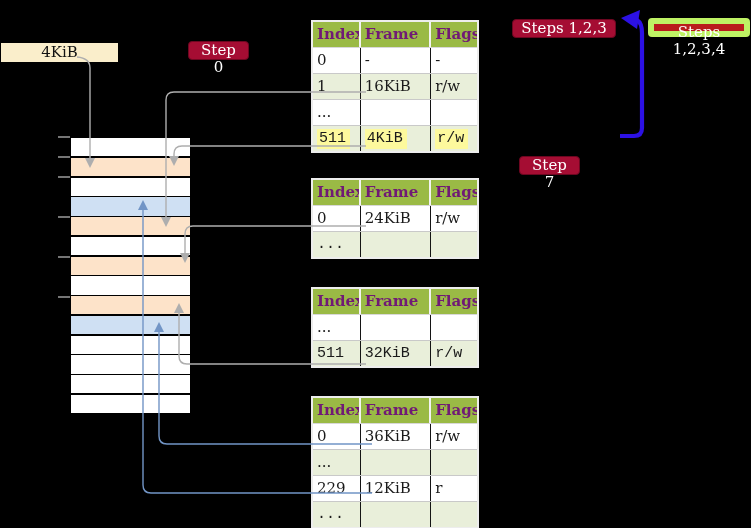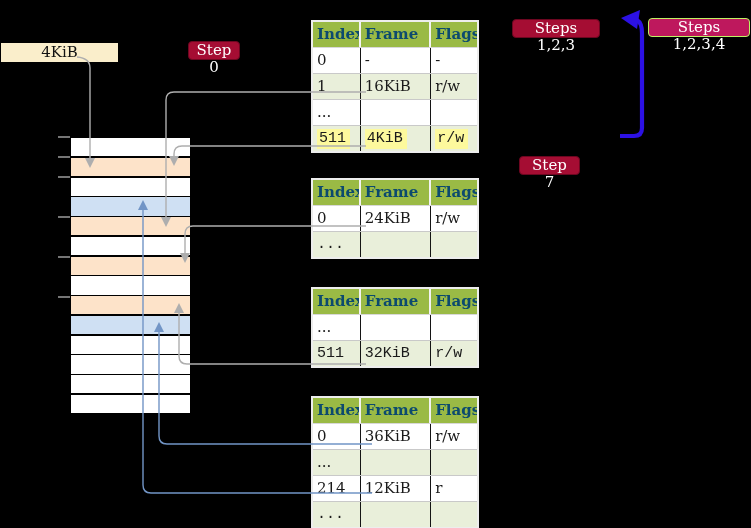--- a/index.html
+++ b/index.html
@@ -4,42 +4,42 @@
 <style>
   html,body{margin:0;padding:0;background:#000;}
   .canvas{position:relative;width:751px;height:528px;background:#000;overflow:hidden;
           font-family:"DejaVu Serif","Liberation Serif",serif;}
   
   .cream-label{position:absolute;left:1px;top:43px;width:117px;height:19px;background:#faeecb;
                color:#111;font-size:15px;line-height:19px;text-align:center;}
   .badge{position:absolute;height:19px;line-height:17px;font-size:15px;color:#fff;
          text-align:center;border-radius:4px;box-sizing:border-box;padding:0 6px;}
   .badge.red{background:#a50d33;border:1px solid #6d0620;}
-  .badge.blue{background:#be185d;border:1px solid #bef264;}
-  #badge-step0{left:188px;top:41px;width:52px;}
-  #badge-steps123{left:512px;top:19px;width:88px;}
+  .badge.blue{background:#b91c1c;border:6px solid #bef264;}
+  #badge-step0{left:188px;top:41px;width:61px;}
+  #badge-steps123{left:512px;top:19px;width:104px;}
   #badge-steps1234{left:648px;top:18px;width:102px;}
   #badge-step4{left:519px;top:156px;width:61px;}
   
   .mrow{position:absolute;left:71px;width:119px;height:18.3px;}
   .fill-white{background:#ffffff;}
   .fill-orange{background:#fde3c9;}
   .fill-blue{background:#cfe0f3;}
   .tick{position:absolute;left:58px;width:12px;height:2px;background:#757575;}
   
   .ptable{position:absolute;left:311px;width:168px;border:2px solid #ededed;box-sizing:border-box;
           background:#fff;}
   .trow{display:flex;height:25px;border-bottom:1px solid #c9c9c9;}
   .trow:last-child{border-bottom:none;font-family:Liberation Mono, monospace;}
   .trow.hd{border-bottom:1px solid #d8d8d8;}
   .cell{box-sizing:border-box;height:25px;line-height:25px;padding-left:4px;font-size:15px;
         color:#1a1a1a;overflow:hidden;white-space:nowrap;}
   .c1{width:54px;} .c2{width:80px;} .c3{width:52px;}
   .trow .c1,.trow .c2{border-right:1px solid #141414;}
-  .hd .cell{background:#9aba45;color:#0c4a6e;font-weight:bold;}
+  .hd .cell{background:#9aba45;color:#701a75;font-weight:bold;}
   .hd .c1,.hd .c2{border-right:2px solid #f3f3f3;}
   .rw-white .cell{background:#ffffff;}
   .rw-green .cell{background:#e9efda;}
   .hl{background:#fdf99d;padding:1px 4px 2px 2px;}
   
   .overlay{position:absolute;left:0;top:0;pointer-events:none;}
 </style>
 </head>
 <body>
 
@@ -148,21 +148,21 @@
       <div class="cell c1">0</div>
       <div class="cell c2">36KiB</div>
       <div class="cell c3">r/w</div>
     </div>
     <div class="trow rw-green">
       <div class="cell c1">...</div>
       <div class="cell c2"></div>
       <div class="cell c3"></div>
     </div>
     <div class="trow rw-white">
-      <div class="cell c1">214</div>
+      <div class="cell c1">229</div>
       <div class="cell c2">12KiB</div>
       <div class="cell c3">r</div>
     </div>
     <div class="trow rw-green">
       <div class="cell c1">...</div>
       <div class="cell c2"></div>
       <div class="cell c3"></div>
     </div>
   </div>
 

